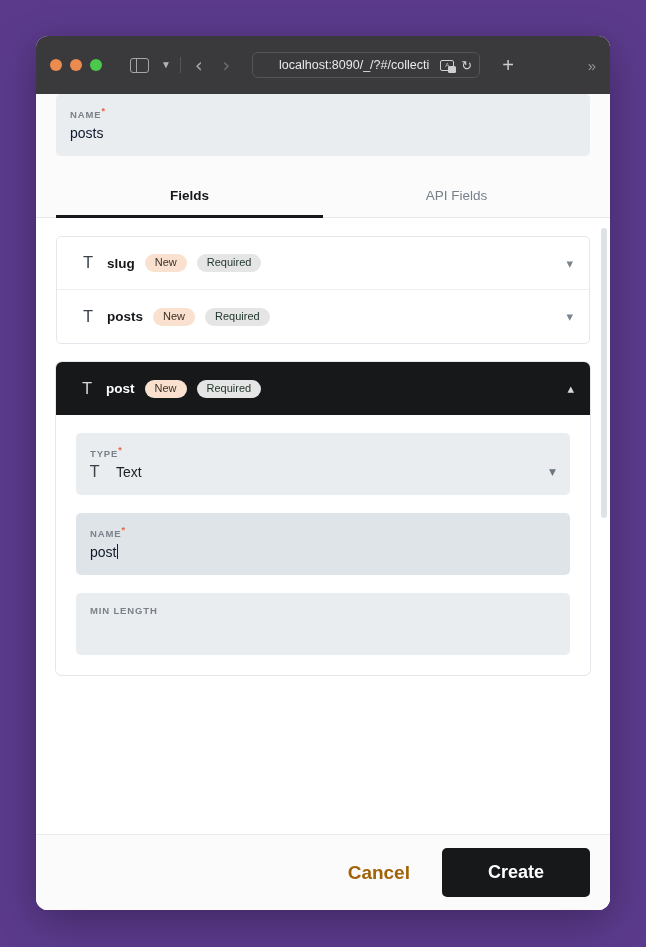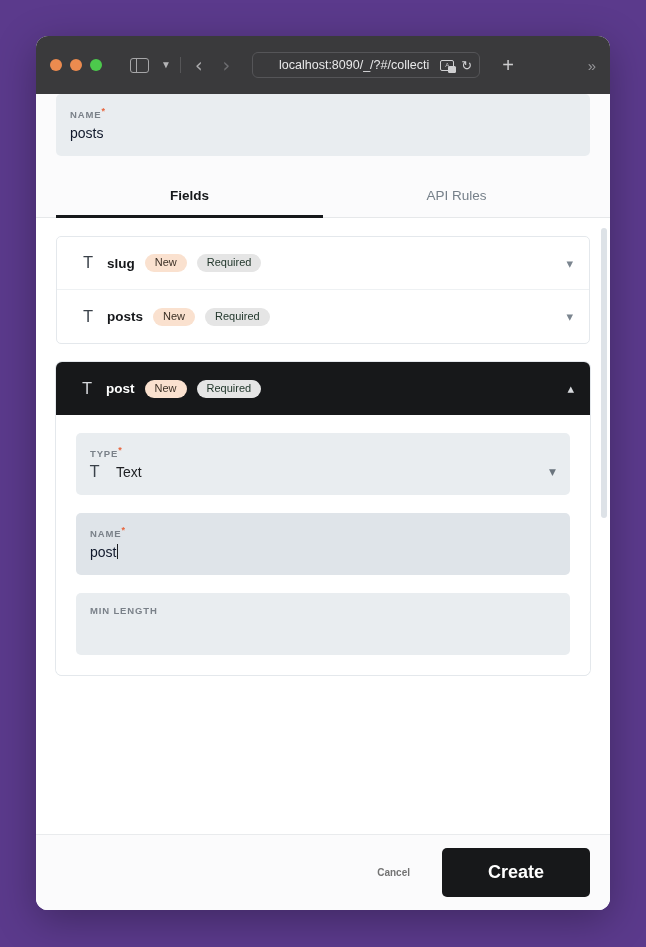--- a/index.html
+++ b/index.html
@@ -332,23 +332,23 @@
     flex: 0 0 76px;
     background: #fbfbfc;
     border-top: 1px solid #e9ebed;
     display: flex;
     align-items: center;
     justify-content: flex-end;
     padding: 0 20px;
     gap: 10px;
   }
   #cancel-button {
-    font-size: 10px;
+    font-size: 19px;
     font-weight: 700;
-    color: #737373;
+    color: #a16207;
     background: none;
     border: none;
     padding: 12px 22px;
     cursor: pointer;
     font-family: "Liberation Sans", sans-serif;
   }
   #create-button {
     font-size: 18px;
     font-weight: 700;
     color: #fff;
@@ -396,21 +396,21 @@
 
     <div id="collection-name-field" class="field-block">
       <div class="field-label">
         <span>NAME</span><span class="req-star">*</span>
       </div>
       <div class="field-value">posts</div>
     </div>
 
     <div id="tabs">
       <div class="tab active">Fields</div>
-      <div class="tab">API Rules</div>
+      <div class="tab">API Fields</div>
     </div>
 
     <div id="content-scroll">
       <div id="content-inner">
 
         <div id="collapsed-group">
 
           <div class="field-row">
             <span class="type-glyph">T</span>
             <span class="field-name">slug</span>

